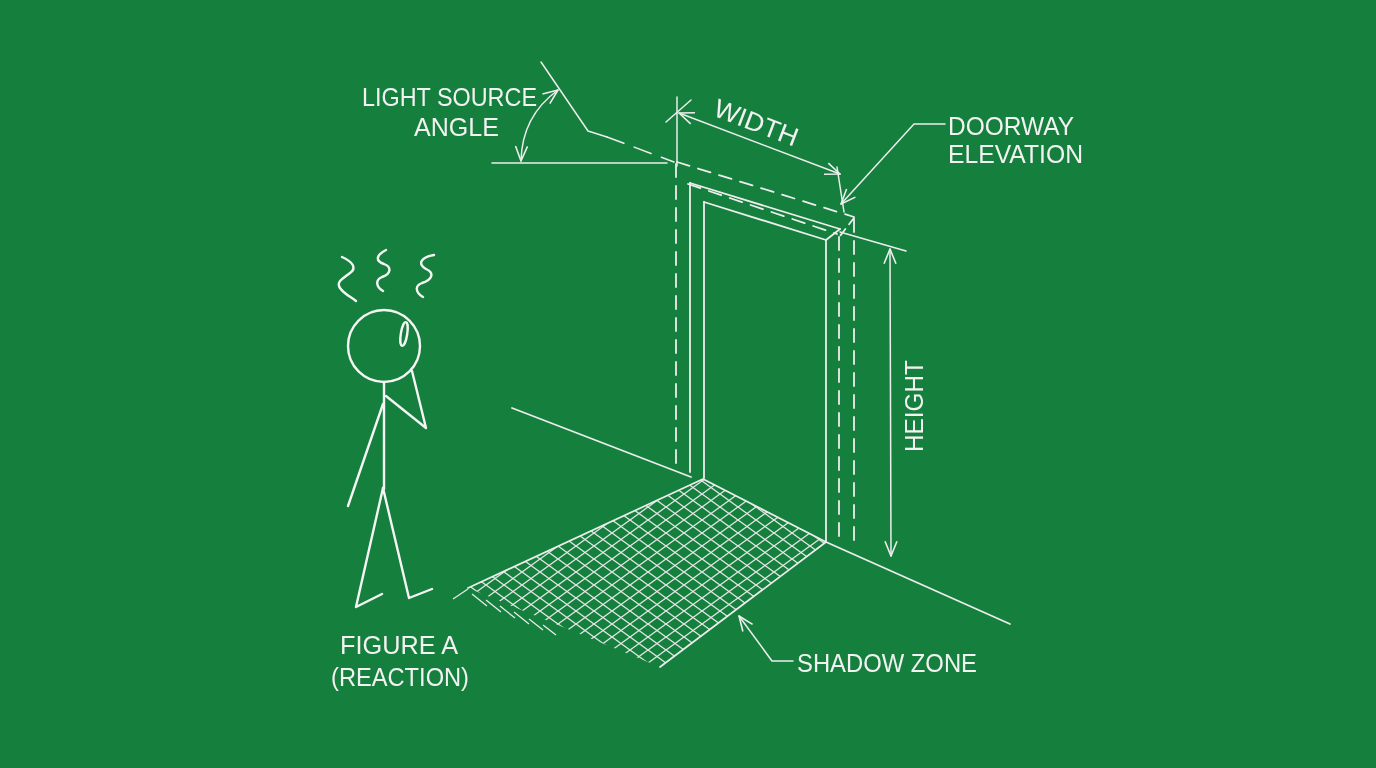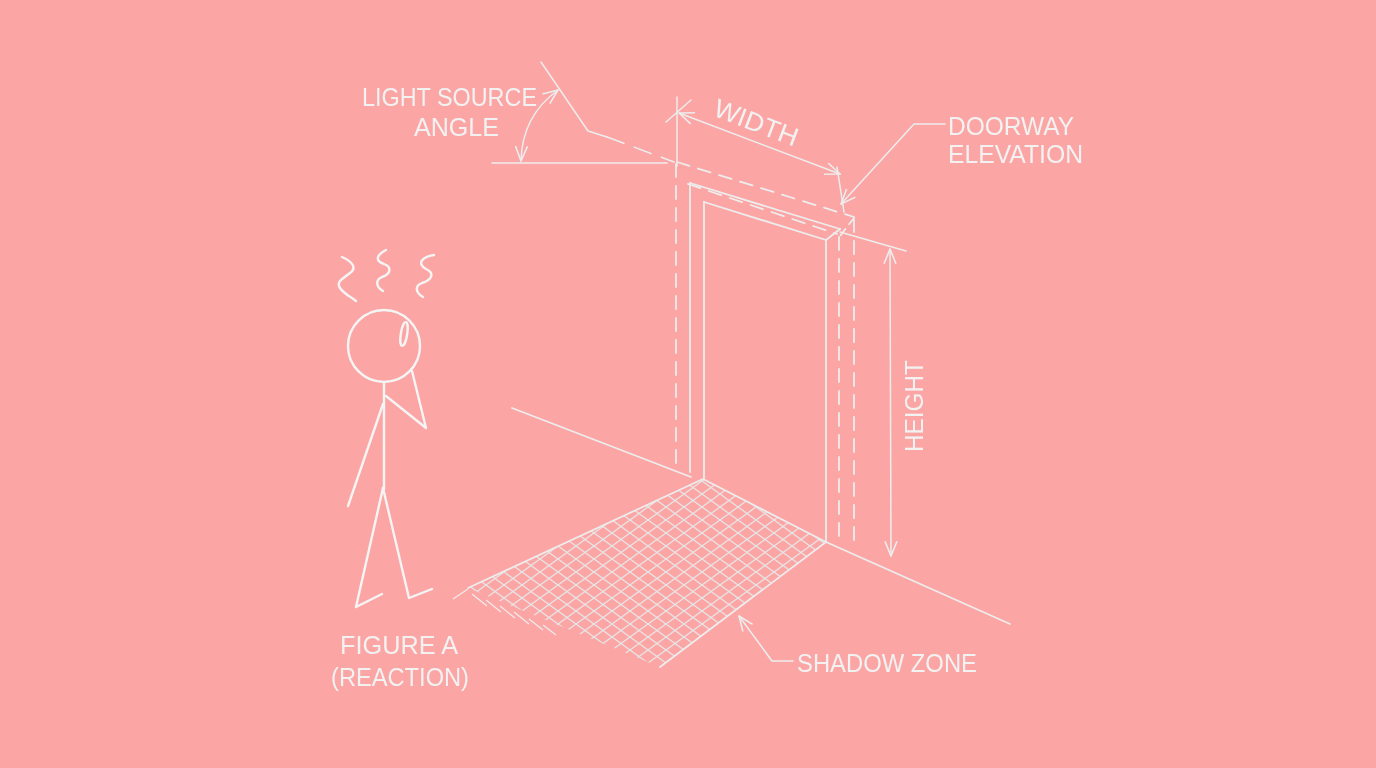--- a/index.html
+++ b/index.html
@@ -1,17 +1,17 @@
 <!DOCTYPE html>
 <html style="--line: #ededed; --text: #f2f2f2;"><head>
 <meta charset="utf-8">
 <style>
   :root { --line:#ededed; --text:#f2f2f2; }
   html,body { margin:0; padding:0; background:#000; }
-  .stage { position:relative; width:1376px; height:768px; background:#fca5a5; overflow:hidden; }
+  .stage { position:relative; width:1376px; height:768px; background:#15803d; overflow:hidden; }
   svg { display:block; }
   .ln   { stroke:var(--line); stroke-width:1.8; fill:none; stroke-linecap:round; stroke-linejoin:round; }
   .thin { stroke-width:1.5; }
   .dash { stroke-dasharray:13 9; }
   .raydash { stroke-dasharray:18 11; }
   .capdash { stroke-dasharray:8 6; }
   .fig  { stroke:#f5f5f5; stroke-width:2.4; fill:none; stroke-linecap:round; stroke-linejoin:round; }
   .ah   { stroke:var(--line); stroke-width:1.6; fill:none; stroke-linejoin:round; }
   .bound{ stroke-width:1.7; }
   .hov  { stroke:var(--line); stroke-width:1.2; }

